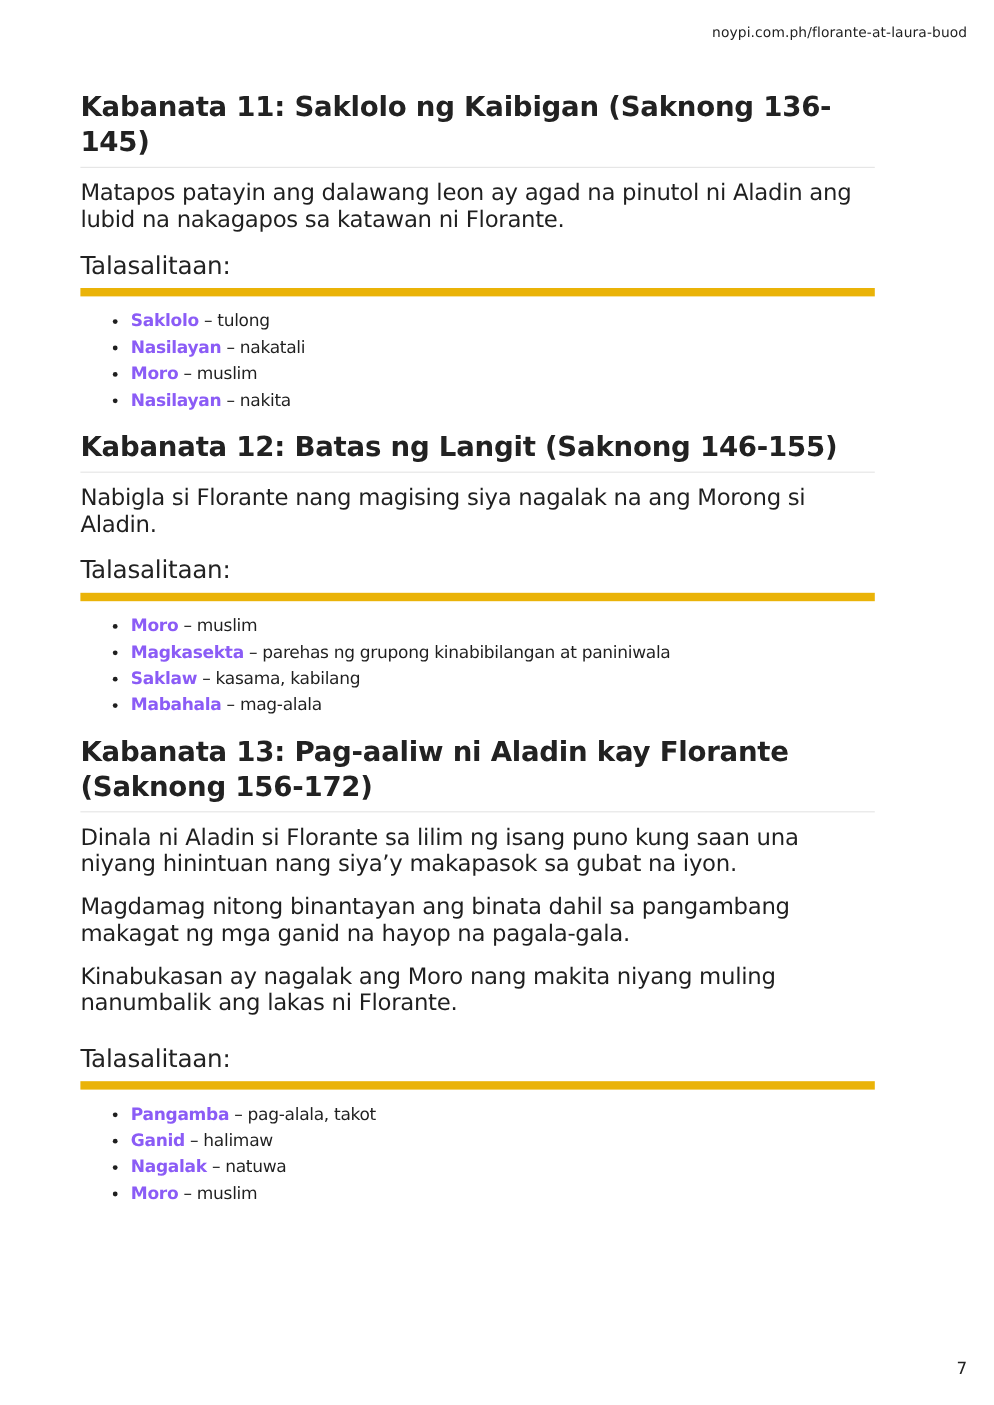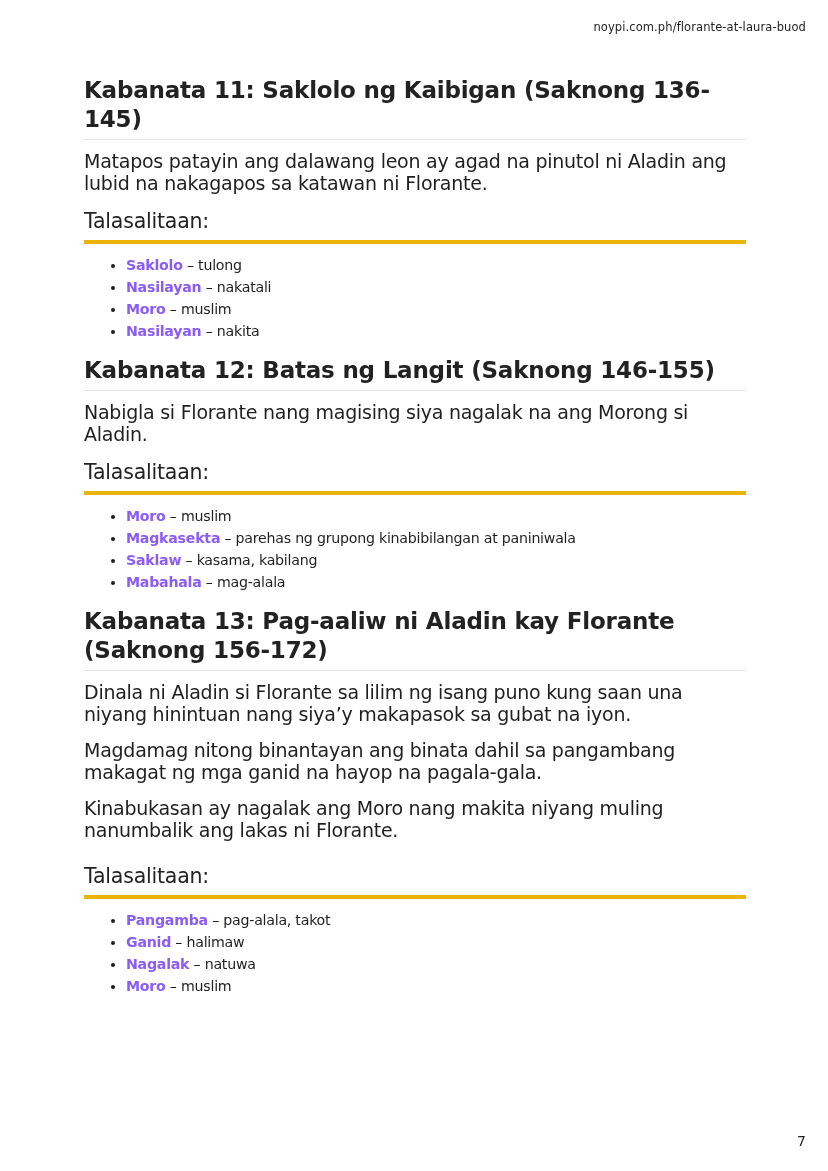--- a/index.html
+++ b/index.html
@@ -26,41 +26,41 @@
     }
     .page-number {
       position: absolute;
       top: 1133px;
       right: 22px;
       font-size: 14px;
       color: #222;
     }
     .content {
       position: absolute;
-      left: 84px;
+      left: 67px;
       top: 76px;
       width: 662px;
     }
     h2.chapter-title {
       font-size: 23px;
       font-weight: 600;
       line-height: 29px;
       margin: 0 0 10px 0;
       padding-bottom: 5px;
       border-bottom: 1px solid #e6e6e6;
       color: #222;
       letter-spacing: -0.2px;
     }
     h3.vocab-title {
       font-size: 20.5px;
       font-weight: normal;
       line-height: 26px;
       margin: 0 0 10px 0;
       padding-bottom: 6px;
-      border-bottom: 4px solid #eab308;
+      border-bottom: 7px solid #eab308;
       color: #222;
       letter-spacing: -0.2px;
     }
     p.para {
       font-size: 19px;
       line-height: 22px;
       margin: 0 0 14px 0;
       color: #1f1f1f;
       letter-spacing: -0.25px;
     }

